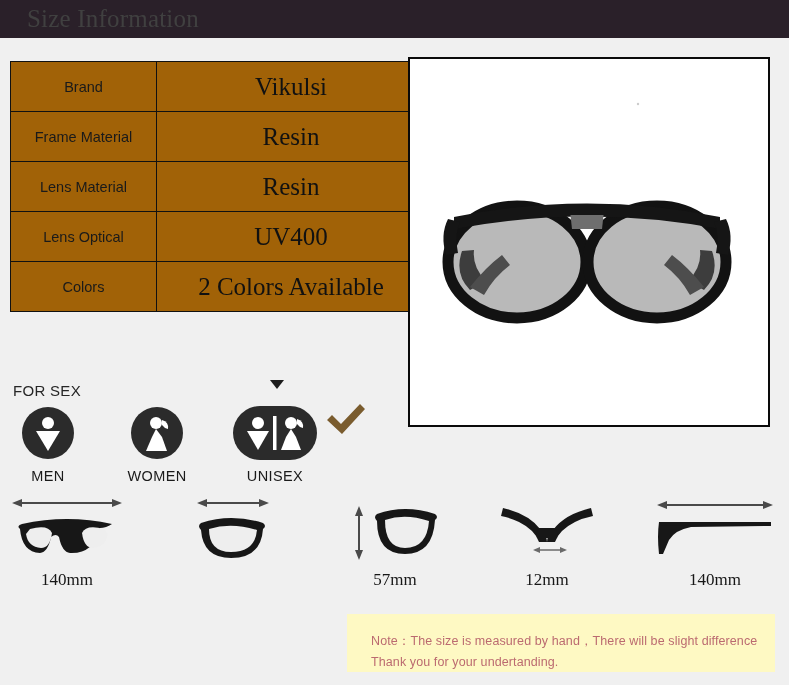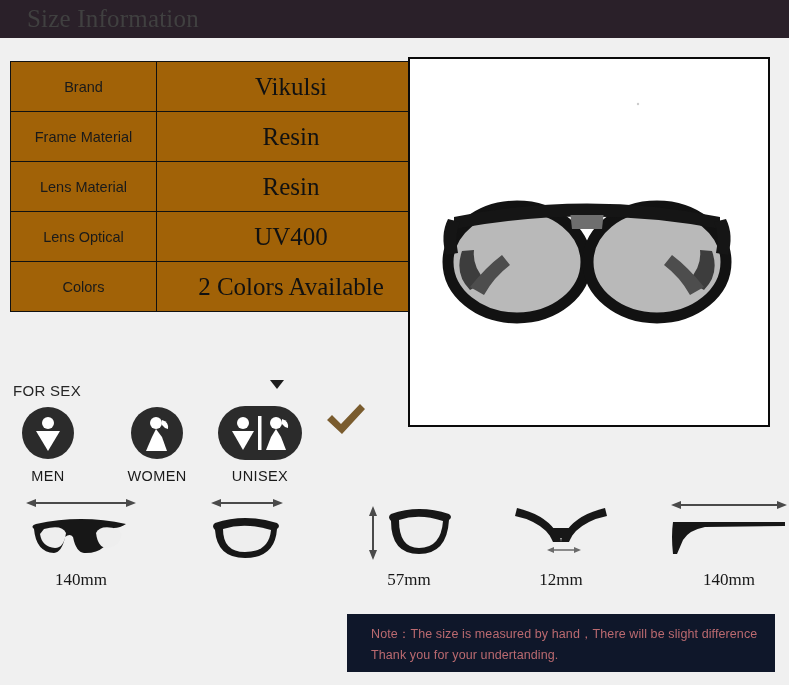--- a/index.html
+++ b/index.html
@@ -92,38 +92,38 @@
   }
   .sex-option .ico { height: 58px; display: flex; align-items: center; justify-content: center; }
   .sex-option .cap {
     margin-top: 6px;
     font-size: 14.5px;
     color: #1a1a1a;
     letter-spacing: 0.4px;
   }
   #sex-opt-men    { left: -7px; }
   #sex-opt-women  { left: 102px; }
-  #sex-opt-unisex { left: 205px; }
+  #sex-opt-unisex { left: 220px; }
   #unisex-marker {
     position: absolute;
     left: 270px; top: 380px;
     width: 0; height: 0;
     border-left: 7px solid transparent;
     border-right: 7px solid transparent;
     border-top: 9px solid #1c1c1c;
   }
   #unisex-check {
     position: absolute;
     left: 324px; top: 400px;
   }
 
   
   #measure-row {
     position: absolute;
-    left: 18px; top: 492px;
+    left: 4px; top: 492px;
     width: 689px; height: 105px;
   }
   .measure-item {
     position: absolute;
     top: 0;
     width: 158px;
     text-align: center;
   }
   .measure-item .dia {
     height: 78px;
@@ -140,22 +140,22 @@
   #measure-1 { left: 148px; }
   #measure-2 { left: 312px; }
   #measure-3 { left: 464px; }
   #measure-4 { left: 632px; }
 
   
   #note-box {
     position: absolute;
     left: 347px; top: 614px;
     width: 428px; height: 58px;
-    background: #0f172a;
-    padding: 10px 0 0 0;
+    background: #fef9c3;
+    padding: 17px 0 0 0;
     box-sizing: border-box;
   }
   #note-box .ln {
     display: block;
     font-size: 12.5px;
     color: #bb6a70;
     line-height: 21px;
     padding-left: 24px;
     letter-spacing: 0.1px;
     white-space: nowrap;

